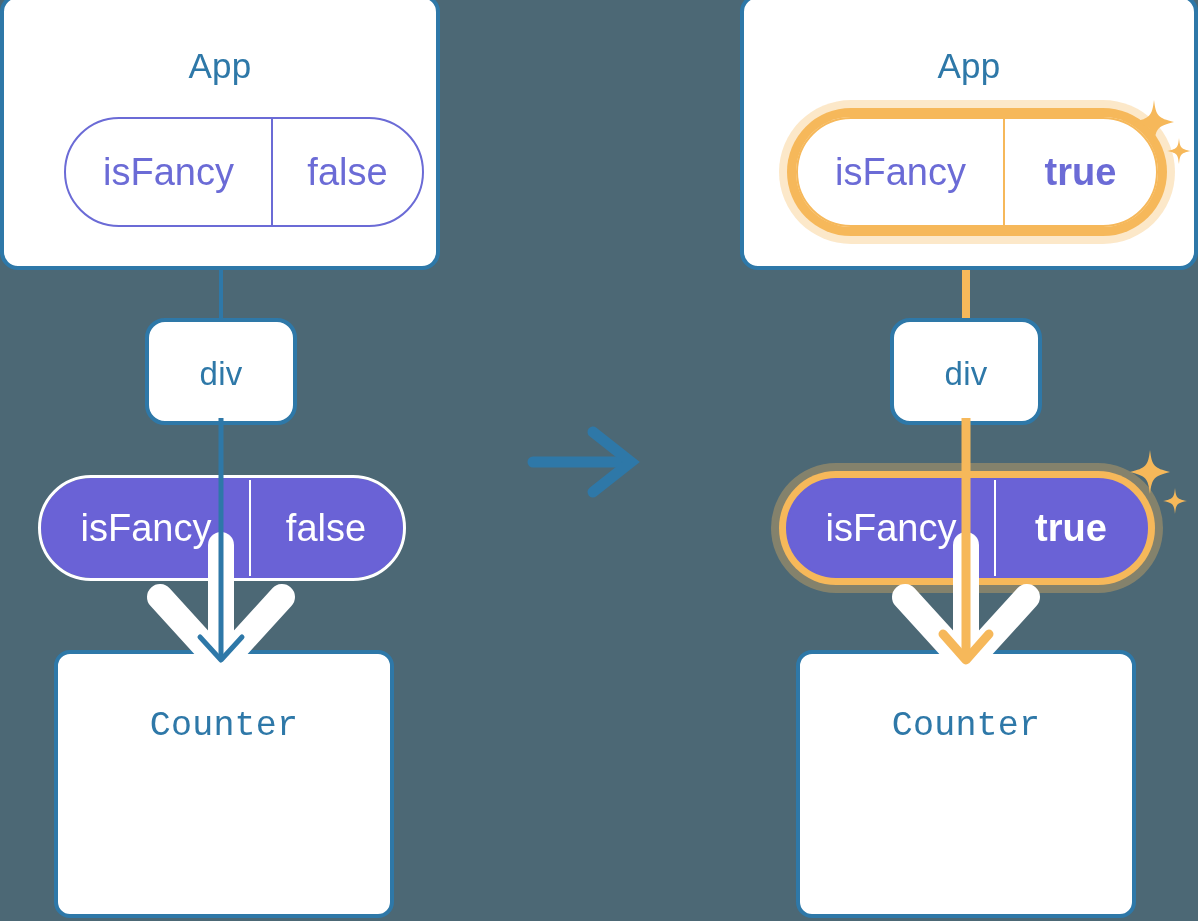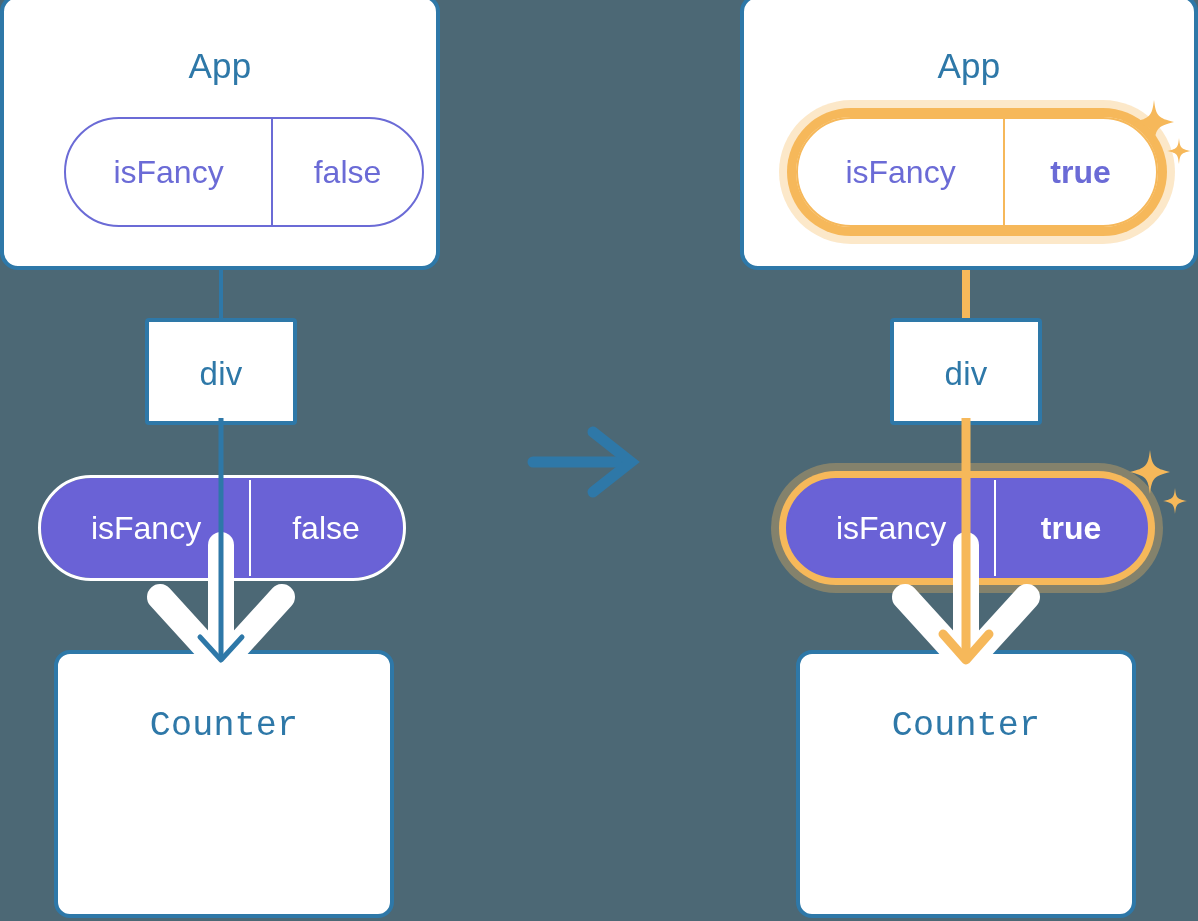--- a/index.html
+++ b/index.html
@@ -55,21 +55,21 @@
     border-radius: 18px;
   }
   .box-app .box-title { top: 48px; }
 
   
   .box-div {
     left: 163px;
     top: 318px;
     width: 152px;
     height: 107px;
-    border-radius: 4px;
+    border-radius: 20px;
   }
   .box-div .box-title { top: 33px; font-size: 33px; }
 
   
   .box-counter {
     left: 72px;
     top: 650px;
     width: 340px;
     height: 268px;
     border-radius: 16px;
@@ -83,21 +83,21 @@
     box-sizing: border-box;
     display: flex;
     align-items: stretch;
     border-radius: 999px;
     z-index: 8;
   }
   .pill .cell {
     display: flex;
     align-items: center;
     justify-content: center;
-    font-size: 32px;
+    font-size: 38px;
     box-sizing: border-box;
   }
   .pill .cell-key   { flex: 0 0 auto; }
   .pill .cell-val   { flex: 1 1 auto; }
 
   
   .pill-outline {
     border: 2px solid #6b6bd6;
     background: transparent;
   }

